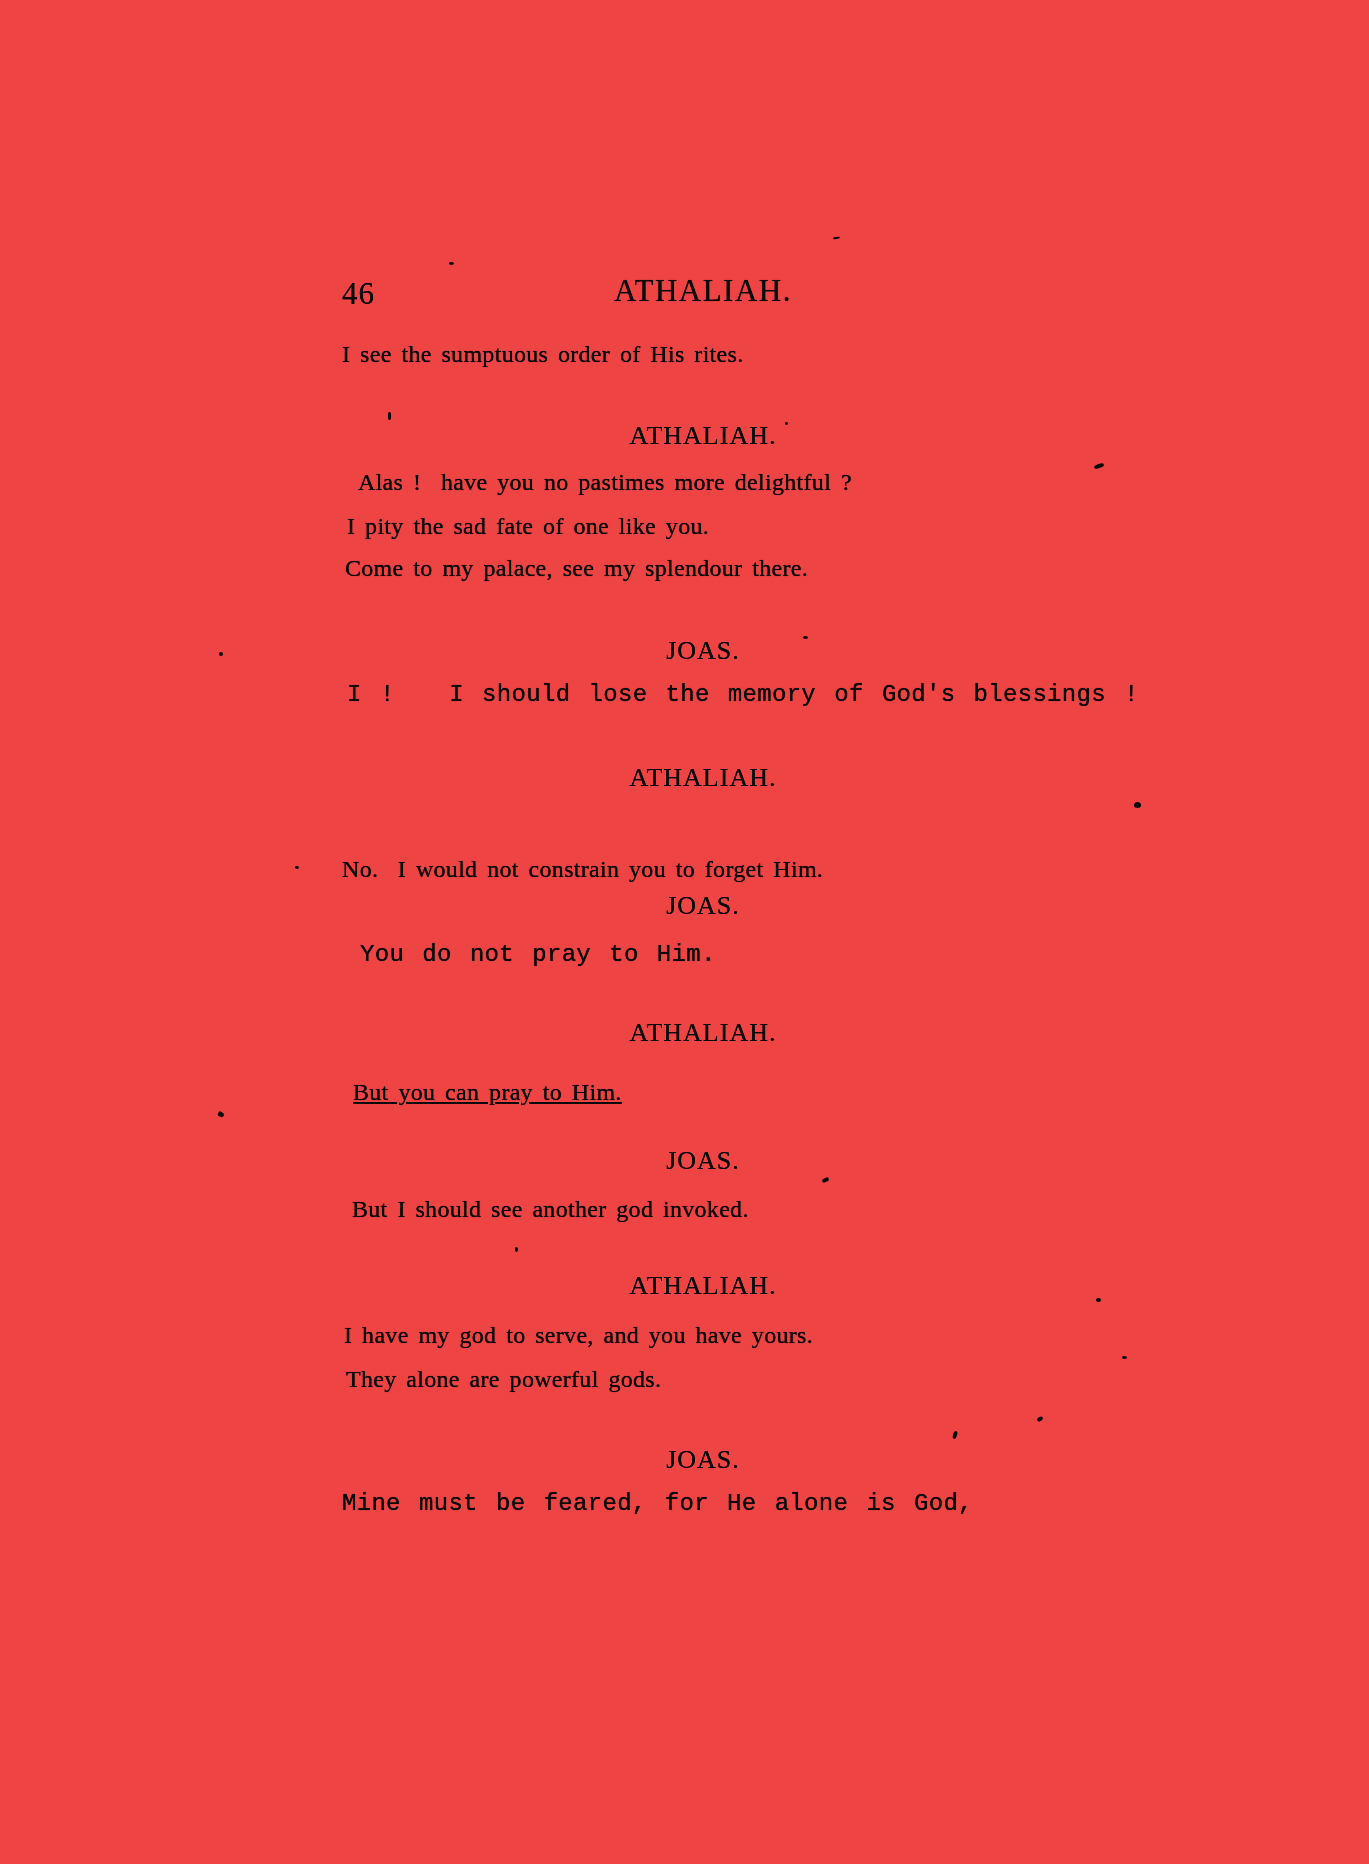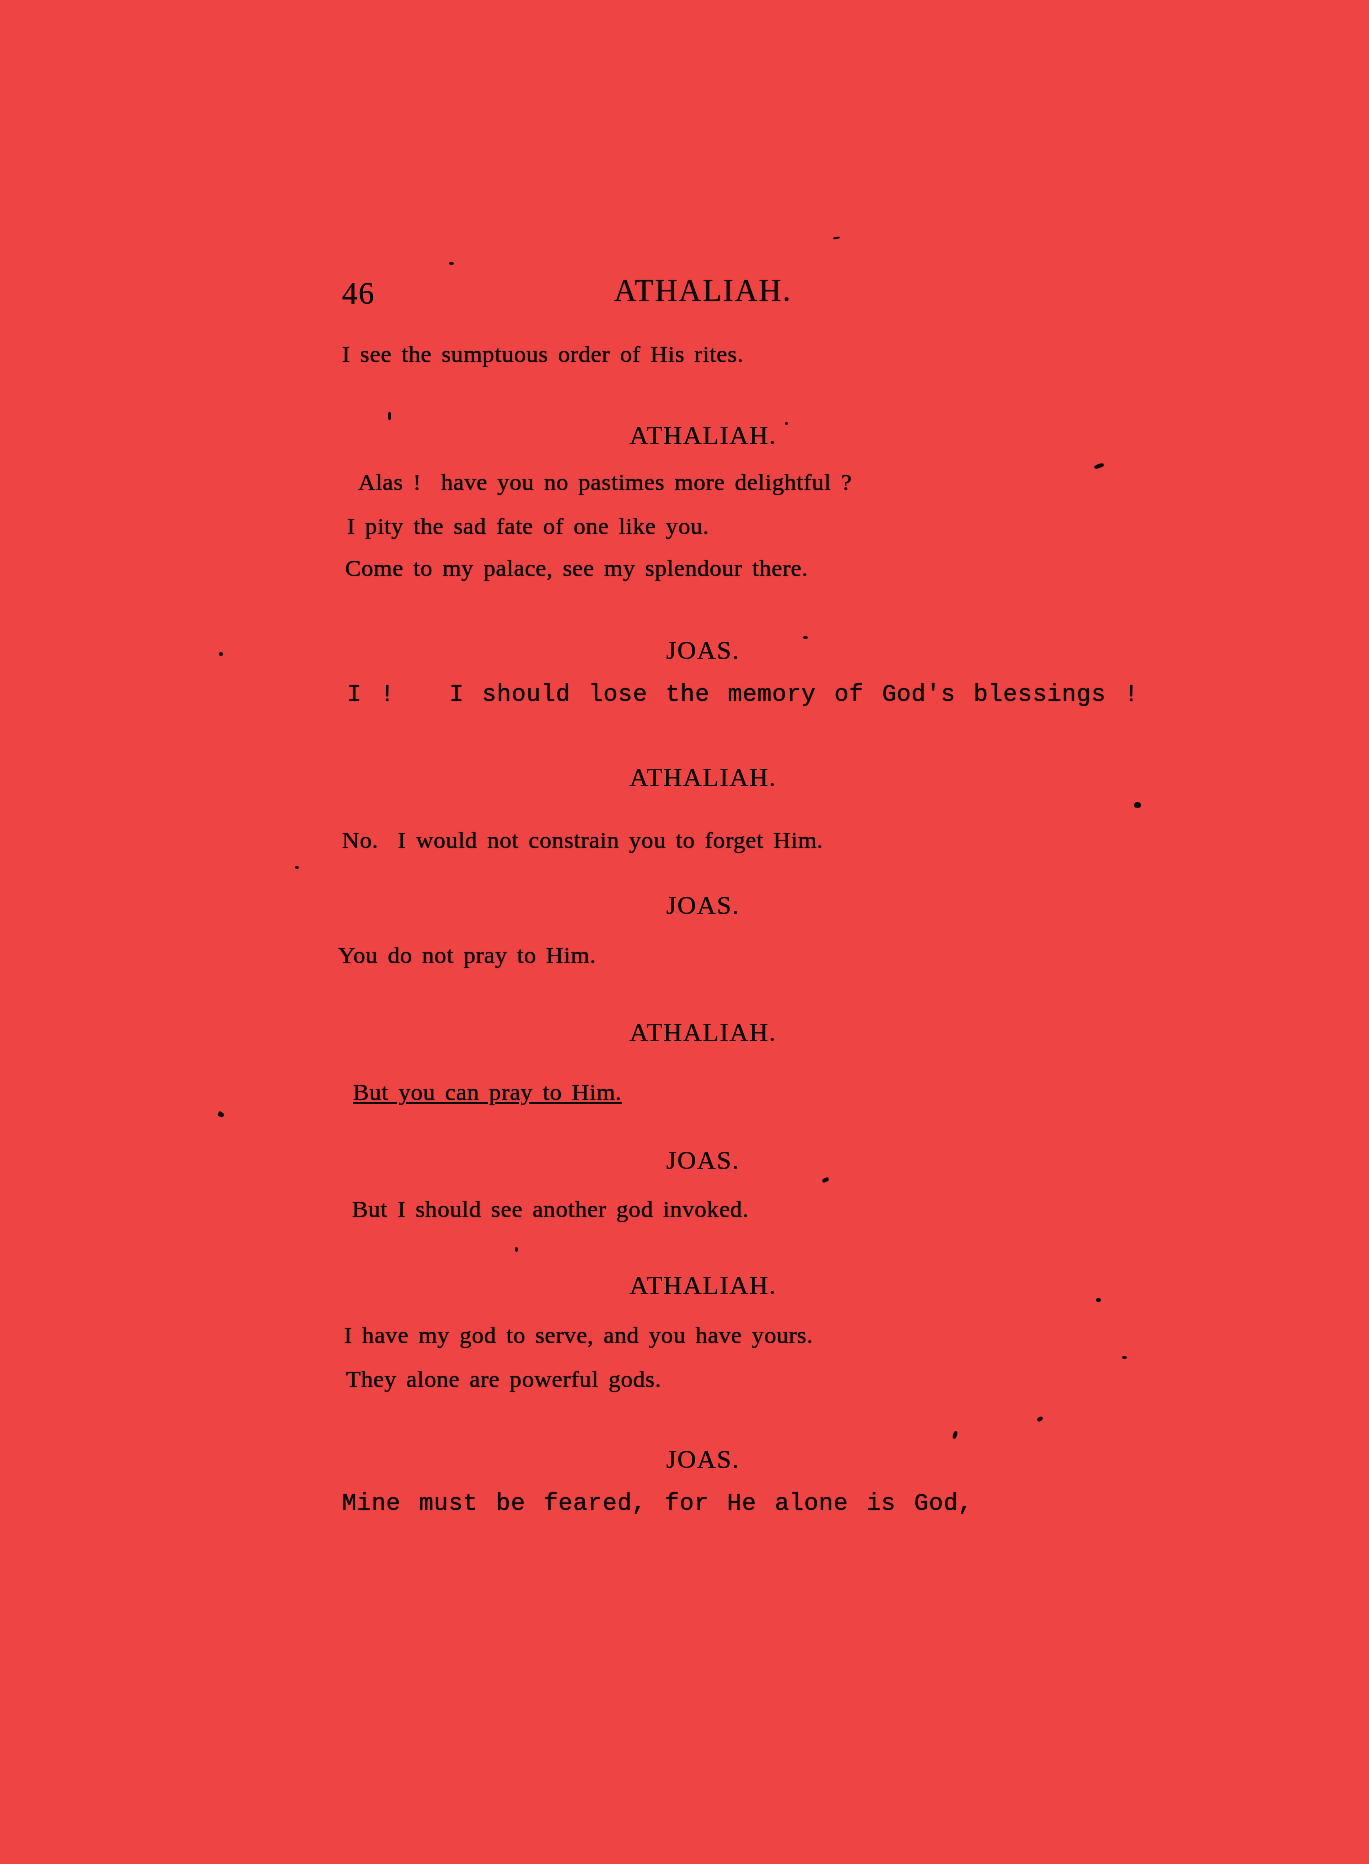--- a/index.html
+++ b/index.html
@@ -66,24 +66,24 @@
 
   <div class="abs speaker" style="top:423px;">ATHALIAH.</div>
   <div class="abs speech" style="left:347px; top:470px;margin-left:11px;">Alas !  have you no pastimes more delightful ?</div>
   <div class="abs speech" style="left:347px; top:514px;">I pity the sad fate of one like you.</div>
   <div class="abs speech" style="left:345px; top:556px;">Come to my palace, see my splendour there.</div>
 
   <div class="abs speaker" style="top:638px;">JOAS.</div>
   <div class="abs speech" style="left:347px; top:683px;font-family:Liberation Mono, monospace;">I !   I should lose the memory of God's blessings !</div>
 
   <div class="abs speaker" style="top:765px;">ATHALIAH.</div>
-  <div class="abs speech" style="left:342px; top:828px;text-align:center;">No.  I would not constrain you to forget Him.</div>
+  <div class="abs speech" style="left:342px; top:857px;text-align:center;">No.  I would not constrain you to forget Him.</div>
 
   <div class="abs speaker" style="top:893px;">JOAS.</div>
-  <div class="abs speech" style="left:338px; top:943px;">You do not pray to Him.</div>
+  <div class="abs speech" style="left:360px; top:943px;font-family:Liberation Mono, monospace;">You do not pray to Him.</div>
 
   <div class="abs speaker" style="top:1020px;">ATHALIAH.</div>
   <div class="abs speech" style="left:353px; top:1080px;text-decoration:underline;">But you can pray to Him.</div>
 
   <div class="abs speaker" style="top:1148px;">JOAS.</div>
   <div class="abs speech" style="left:352px; top:1197px;">But I should see another god invoked.</div>
 
   <div class="abs speaker" style="top:1273px;">ATHALIAH.</div>
   <div class="abs speech" style="left:344px; top:1323px;">I have my god to serve, and you have yours.</div>
   <div class="abs speech" style="left:346px; top:1367px;">They alone are powerful gods.</div>

